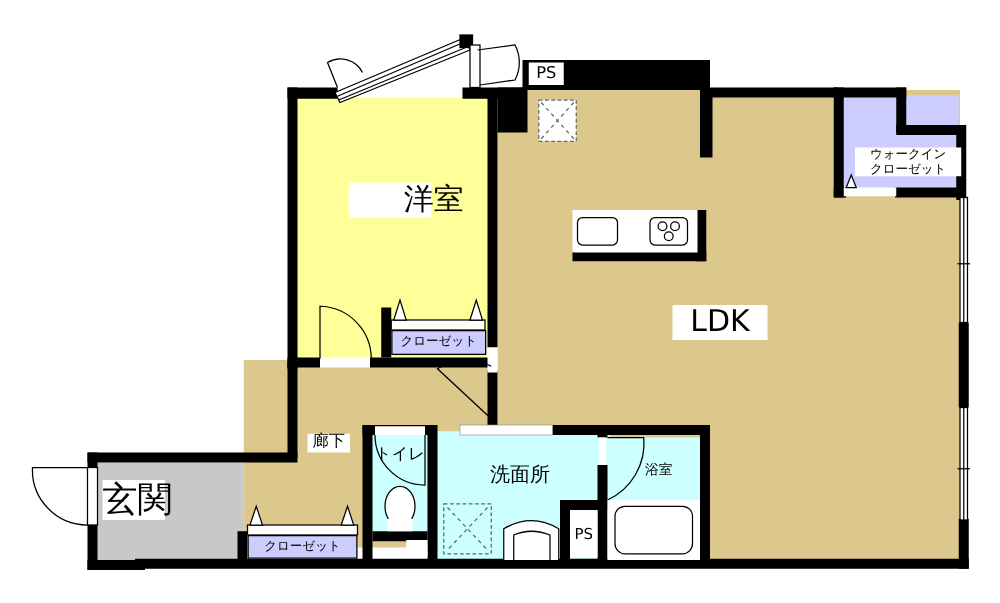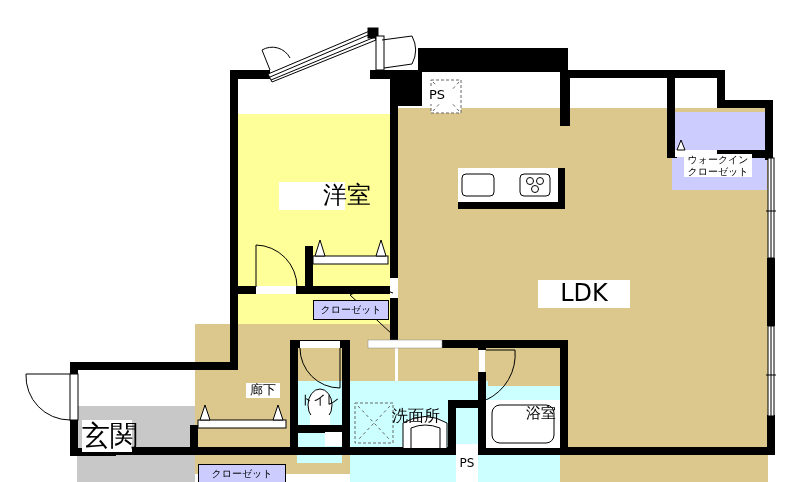--- a/index.html
+++ b/index.html
@@ -1,18 +1,18 @@
 <!DOCTYPE html>
 <html><head>
 <meta charset="utf-8">
 <style>
   html, body { margin: 0; padding: 0; background: #ffffff; }
   body { width: 800px; height: 482px; position: relative; overflow: hidden;
          font-family: "DejaVu Sans", "Liberation Sans", sans-serif; }
-  .abs { position: absolute; box-sizing: border-box; margin-top: 36px; }
+  .abs { position: absolute; box-sizing: border-box; }
   .ldk { background: #dcc88c; }
   .yoshitsu { background: #ffff99; }
   .wet { background: #ccffff; }
   .closet { background: #ccccff; }
   .genkan { background: #c8c8c8; }
   .lbl { background: #fff; color: #000; text-align: center; line-height: 1.15; white-space: nowrap; }
   .big { font-size: 24px; }
   .mid { font-size: 14px; }
   .sml { font-size: 10px; }
   svg { position: absolute; left: 0; top: 0; }
@@ -168,34 +168,34 @@
 </svg>
 
 <div class="abs lbl sml" style="left:423px;top:50px;width:28px;height:18px;font-size:13px;line-height:18px;">PS</div>
 
 <div class="abs lbl big" style="left:279px;top:146px;width:66px;padding-left:44px;">
   <div>洋室</div>
 </div>
 
 <div class="abs closet sml" style="left:313px;top:264px;width:76px;height:20px;border:1px solid #000;text-align:center;line-height:18px;">クローゼット</div>
 
-<div class="abs lbl big" style="left:538px;top:244px;width:92px;">
+<div class="abs lbl big" style="left:538px;top:244px;width:76px;">
   <div>LDK</div>
 </div>
 
-<div class="abs lbl sml" style="left:684px;top:118px;width:68px;">
+<div class="abs lbl sml" style="left:684px;top:118px;width:85px;">
   <div>ウォークイン</div>
   <div>クローゼット</div>
 </div>
 
 <div class="abs lbl mid" style="left:246px;top:347px;width:34px;font-size:13px;">廊下</div>
 
 <div class="abs lbl mid" style="left:300px;top:357px;width:38px;font-size:13px;background:transparent;">トイレ</div>
 
 <div class="abs mid" style="left:386px;top:370px;width:60px;font-size:16px;text-align:center;">洗面所</div>
 
-<div class="abs mid" style="left:516px;top:368px;width:40px;font-size:15px;text-align:right;">浴室</div>
+<div class="abs mid" style="left:516px;top:368px;width:40px;font-size:11px;text-align:left;">浴室</div>
 
 <div class="abs lbl" style="left:456px;top:408px;width:22px;height:38px;font-size:12px;line-height:38px;">PS</div>
 
 <div class="abs lbl big" style="left:82px;top:384px;width:50px;font-size:28px;">玄関</div>
 
 <div class="abs closet sml" style="left:198px;top:428px;width:88px;height:19px;border:1px solid #000;text-align:center;line-height:17px;">クローゼット</div>
 
 </body></html>

